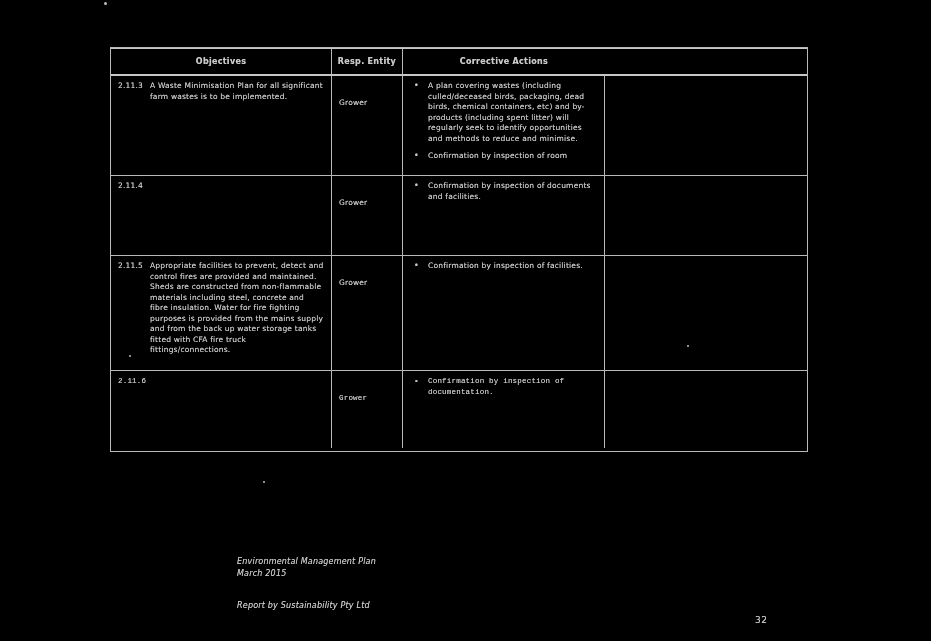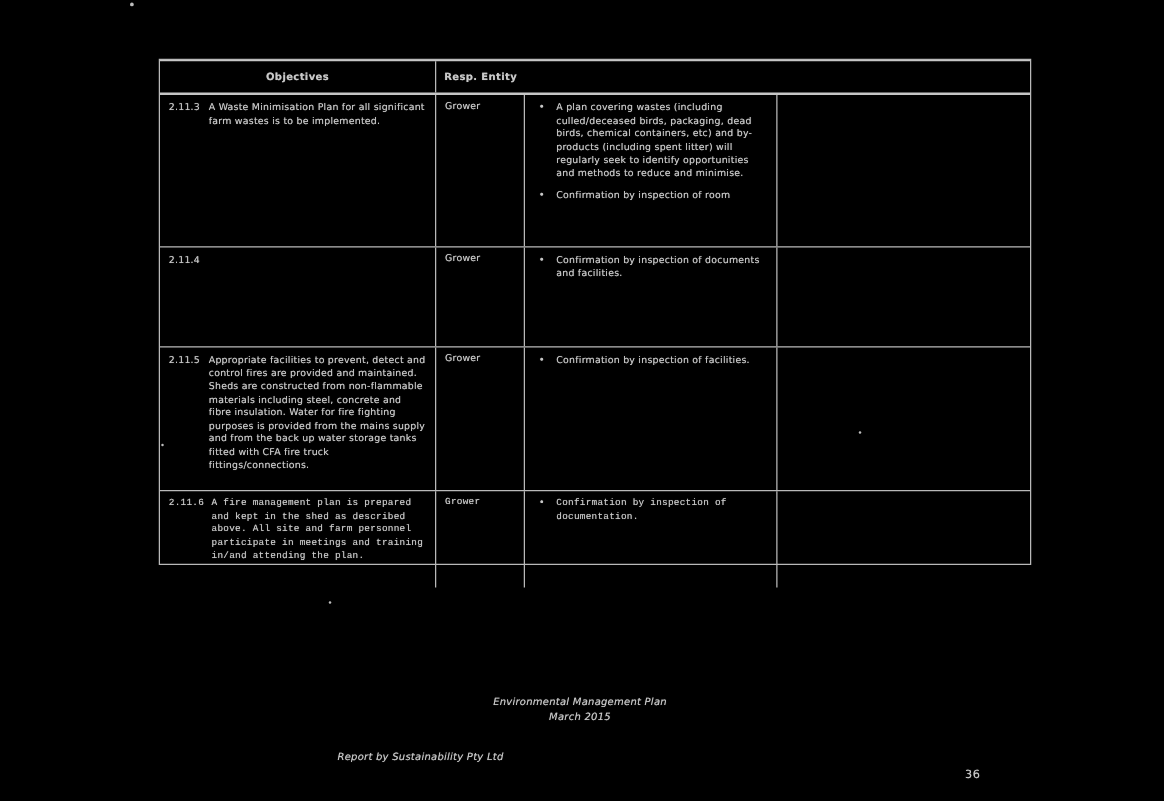--- a/index.html
+++ b/index.html
@@ -3,21 +3,21 @@
 <meta charset="utf-8">
 <style>
   html,body{margin:0;padding:0;}
   body{
     width:931px;height:641px;position:relative;overflow:hidden;
     background:#000;
     font-family:"DejaVu Sans","Liberation Sans",sans-serif;
     color:#c9c9c9;
     -webkit-font-smoothing:antialiased;
   }
-  .scan-text{ text-shadow:0 0 .6px rgba(255,255,255,.55);margin-left:17px; }
+  .scan-text{ text-shadow:0 0 .6px rgba(255,255,255,.55); }
 
   
   .table{
     position:absolute;left:110px;top:47px;width:698px;height:405px;
     border:1px solid #b9b9b9;
     box-sizing:border-box;
   }
   .row{
     display:grid;
     grid-template-columns:221px 71px 202px 200px;
@@ -36,43 +36,43 @@
   .cell{
     border-right:1px solid #b9b9b9;
     box-sizing:border-box;
     padding:5px 7px;
     font-size:7.5px;line-height:1.4;letter-spacing:.2px;
     overflow:hidden;
   }
   .cell:last-child{border-right:none;}
   .tr{border-bottom:1px solid #b9b9b9;}
   .tr:last-child{border-bottom:none;font-family:Liberation Mono, monospace;}
-  .r1{height:122px;}
+  .r1{height:100px;}
   .r2{height:80px;}
   .r3{height:115px;}
   .r4{height:77px;}
 
   .obj-cell{display:flex;gap:6px;}
   .obj-id{flex:0 0 26px;white-space:nowrap;}
   .obj-text{flex:1;}
 
-  .entity-cell{padding-top:4px;}
+  .entity-cell{padding-top:22px;}
 
   ul.measures{list-style:none;margin:0;padding:0 0 0 4px;}
   ul.measures li{display:flex;gap:8px;margin-bottom:7px;}
   .bullet{flex:0 0 6px;font-size:8px;line-height:1.2;}
 
   
   .footer{
     position:absolute;left:237px;top:557px;width:420px;
-    font-size:8px;line-height:1.3;font-style:italic;letter-spacing:.2px;text-align:center;
+    font-size:8px;line-height:1.3;font-style:italic;letter-spacing:.2px;
   }
   .footer .fline{margin:0 0 2px 0;}
   .report-line{
-    position:absolute;left:253px;top:601px;
+    position:absolute;left:237px;top:601px;
     font-size:8px;font-style:italic;letter-spacing:.2px;
   }
   .page-number{
     position:absolute;left:755px;top:615px;
     font-size:9px;letter-spacing:.4px;
   }
 
   
   .speck{position:absolute;background:#bdbdbd;border-radius:50%;}
   .sp1{left:104px;top:2px;width:3px;height:3px;}
@@ -86,20 +86,21 @@
 <span class="speck sp1"></span>
 <span class="speck sp2"></span>
 <span class="speck sp3"></span>
 <span class="speck sp4"></span>
 
 <div class="table scan-text">
 
   <div class="row thead">
     <div class="cell">Objectives</div>
     <div class="cell">Resp. Entity</div>
+    <div class="cell">Corrective Actions</div>
   </div>
 
   <div class="row tr r1">
     <div class="cell obj-cell">
       <span class="obj-id">2.11.3</span>
       <span class="obj-text">A Waste Minimisation Plan for all significant farm wastes is to be implemented.</span>
     </div>
     <div class="cell entity-cell">Grower</div>
     <div class="cell">
       <ul class="measures">
@@ -145,34 +146,33 @@
           <span>Confirmation by inspection of facilities.</span>
         </li>
       </ul>
     </div>
     <div class="cell"></div>
   </div>
 
   <div class="row tr r4">
     <div class="cell obj-cell">
       <span class="obj-id">2.11.6</span>
-      <span class="obj-text">A fire management plan is prepared and kept in the shed as described above. All site and farm personnel participate in meetings and training in/and attending the plan.</span>
     </div>
     <div class="cell entity-cell">Grower</div>
     <div class="cell">
       <ul class="measures">
         <li>
           <span class="bullet">•</span>
           <span>Confirmation by inspection of documentation.</span>
         </li>
       </ul>
     </div>
     <div class="cell"></div>
   </div>
 
 </div>
 
 <div class="footer scan-text">
   <p class="fline">Environmental Management Plan</p>
   <p class="fline">March 2015</p>
 </div>
 <div class="report-line scan-text">Report by Sustainability Pty Ltd</div>
-<div class="page-number scan-text">36</div>
+<div class="page-number scan-text">32</div>
 
 </body></html>

